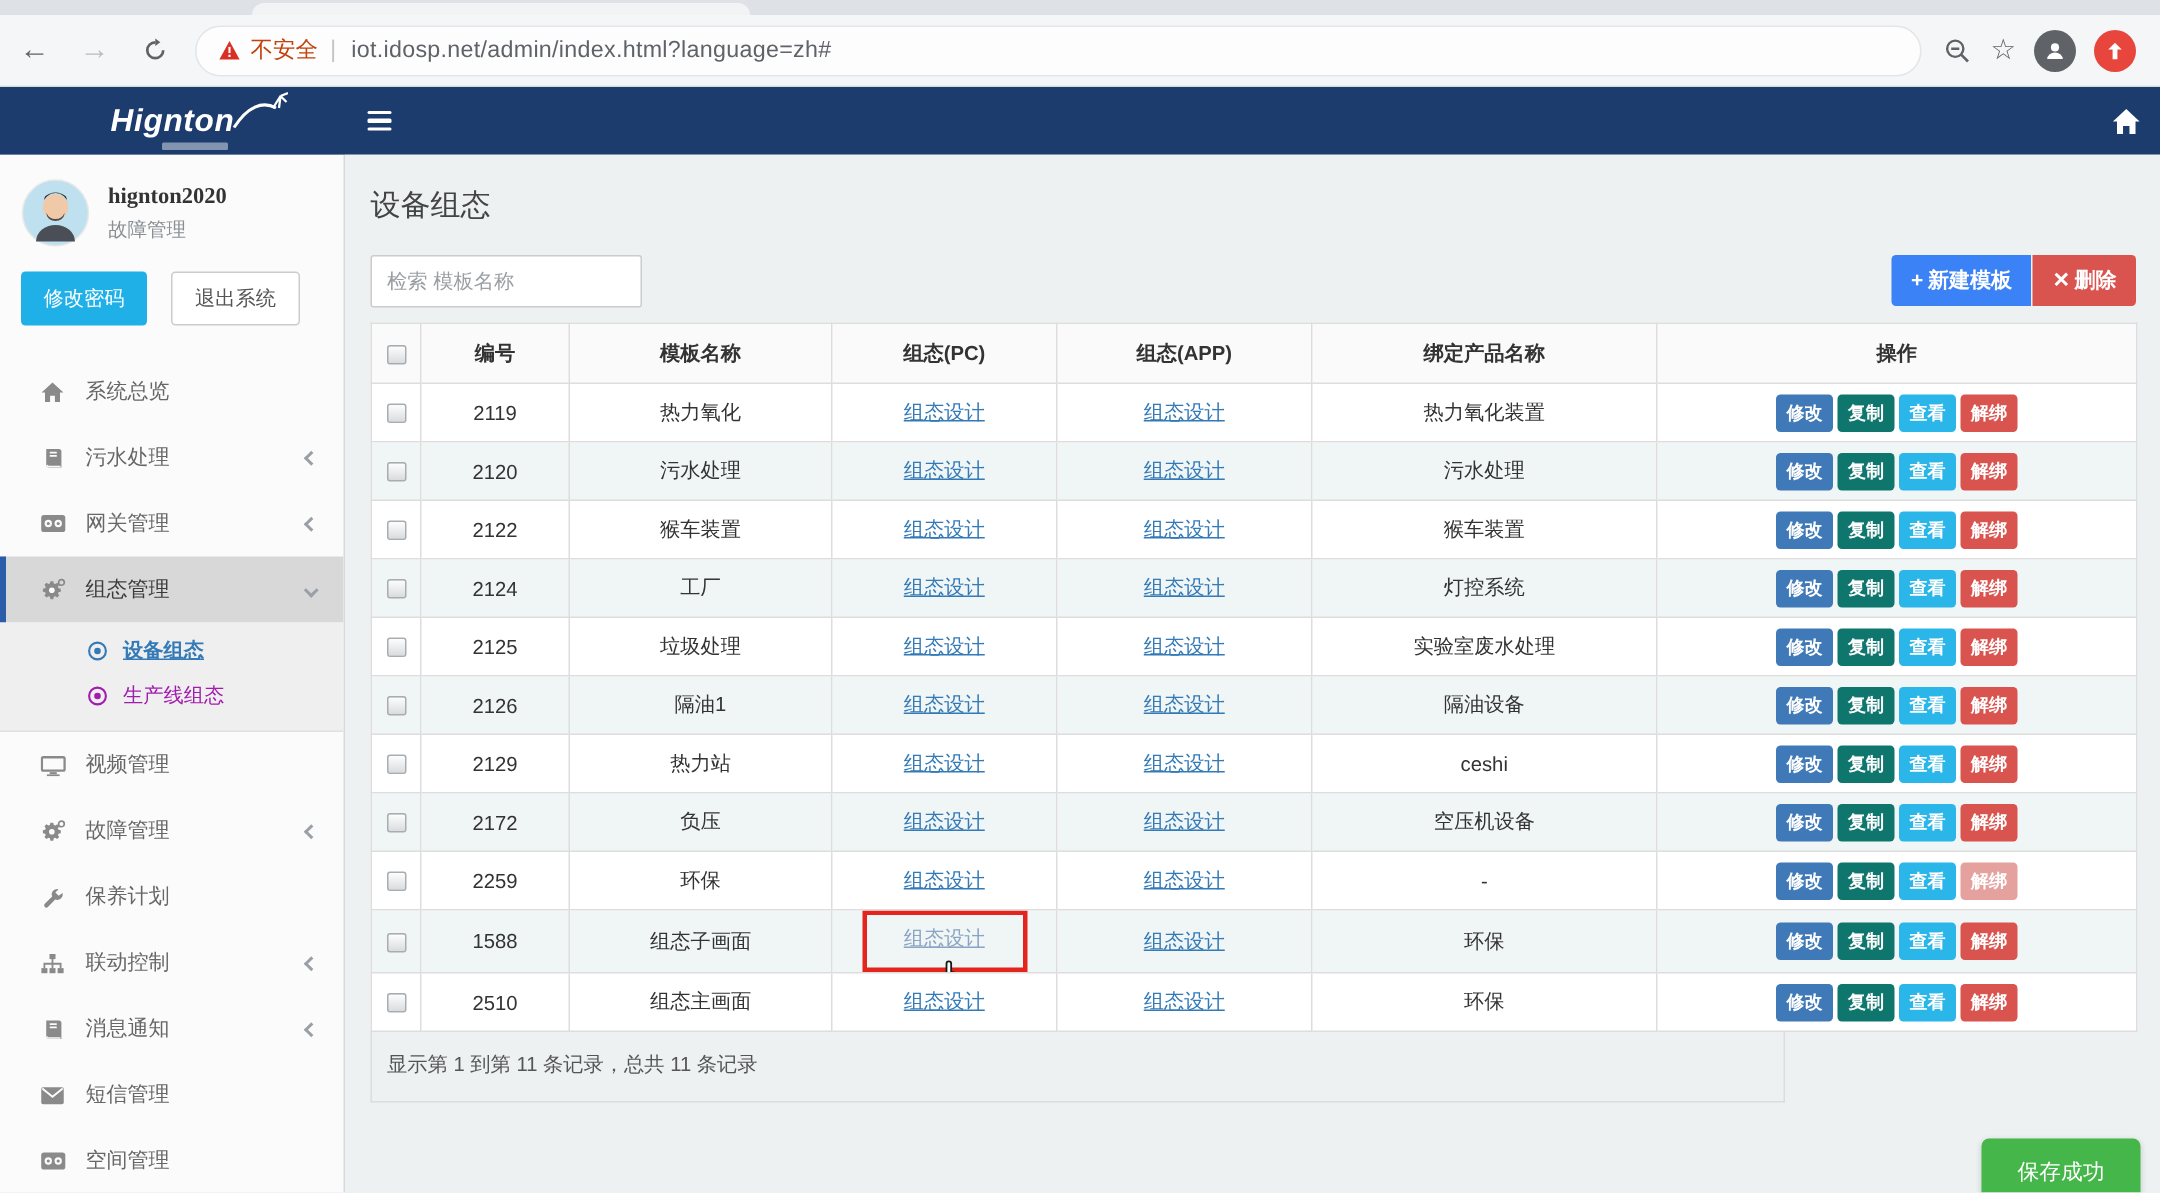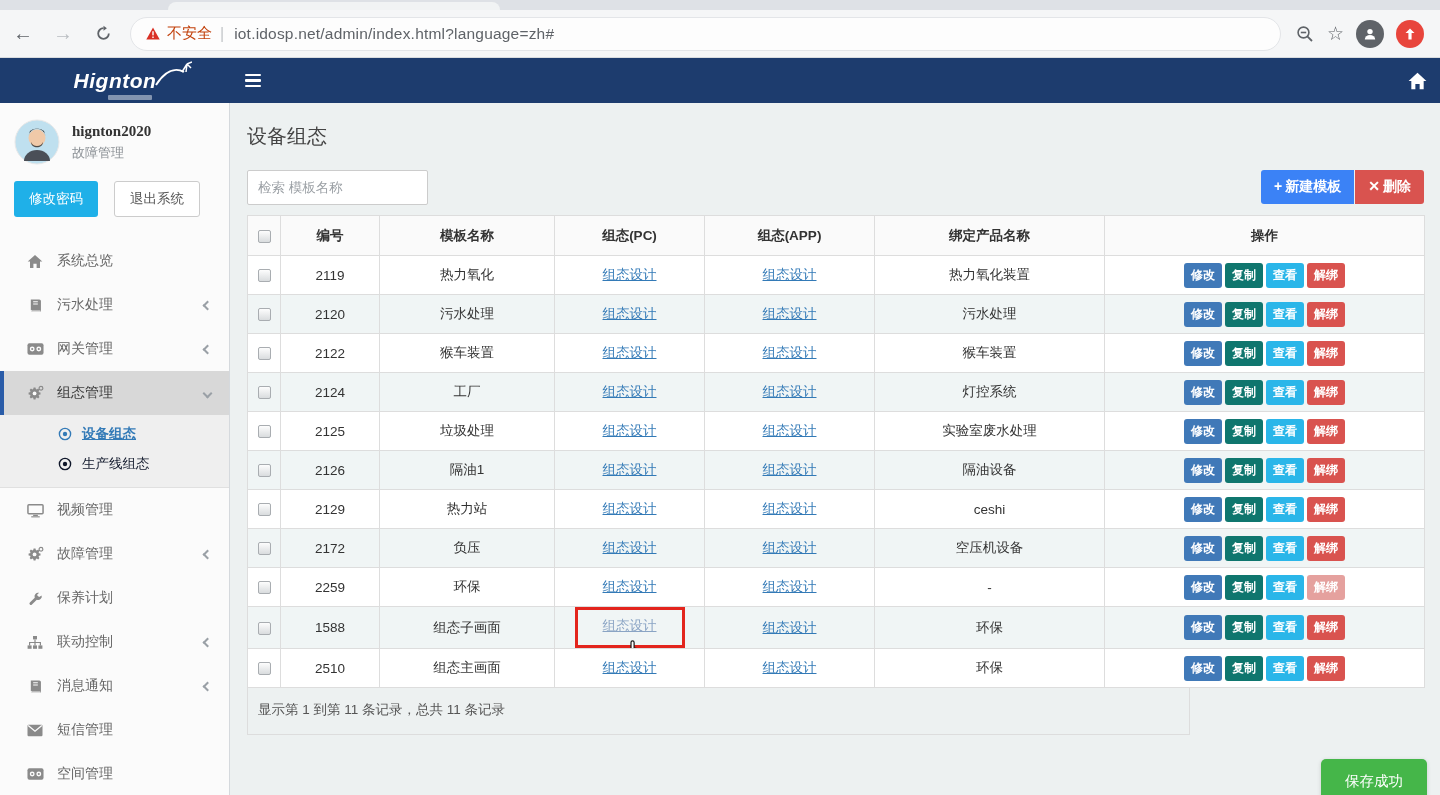--- a/index.html
+++ b/index.html
@@ -256,21 +256,21 @@
         <div class="submenu">
           <div class="sub-item active" style="color: rgb(51, 122, 183);">
             <span class="mi-icon">
               <svg width="14" height="14" viewBox="0 0 14 14">
                 <circle cx="7" cy="7" r="5.6" fill="none" stroke="currentColor" stroke-width="1.4"></circle>
                 <circle cx="7" cy="7" r="2.2" fill="currentColor"></circle>
               </svg>
             </span>
             <span class="mi-label">设备组态</span>
           </div>
-          <div class="sub-item" style="color: #0f172a;">
+          <div class="sub-item" style="color: #a21caf;">
             <span class="mi-icon">
               <svg width="14" height="14" viewBox="0 0 14 14">
                 <circle cx="7" cy="7" r="5.6" fill="none" stroke="currentColor" stroke-width="1.4"></circle>
                 <circle cx="7" cy="7" r="2.2" fill="currentColor"></circle>
               </svg>
             </span>
             <span class="mi-label">生产线组态</span>
           </div>
         </div>
         <div class="menu-item">

